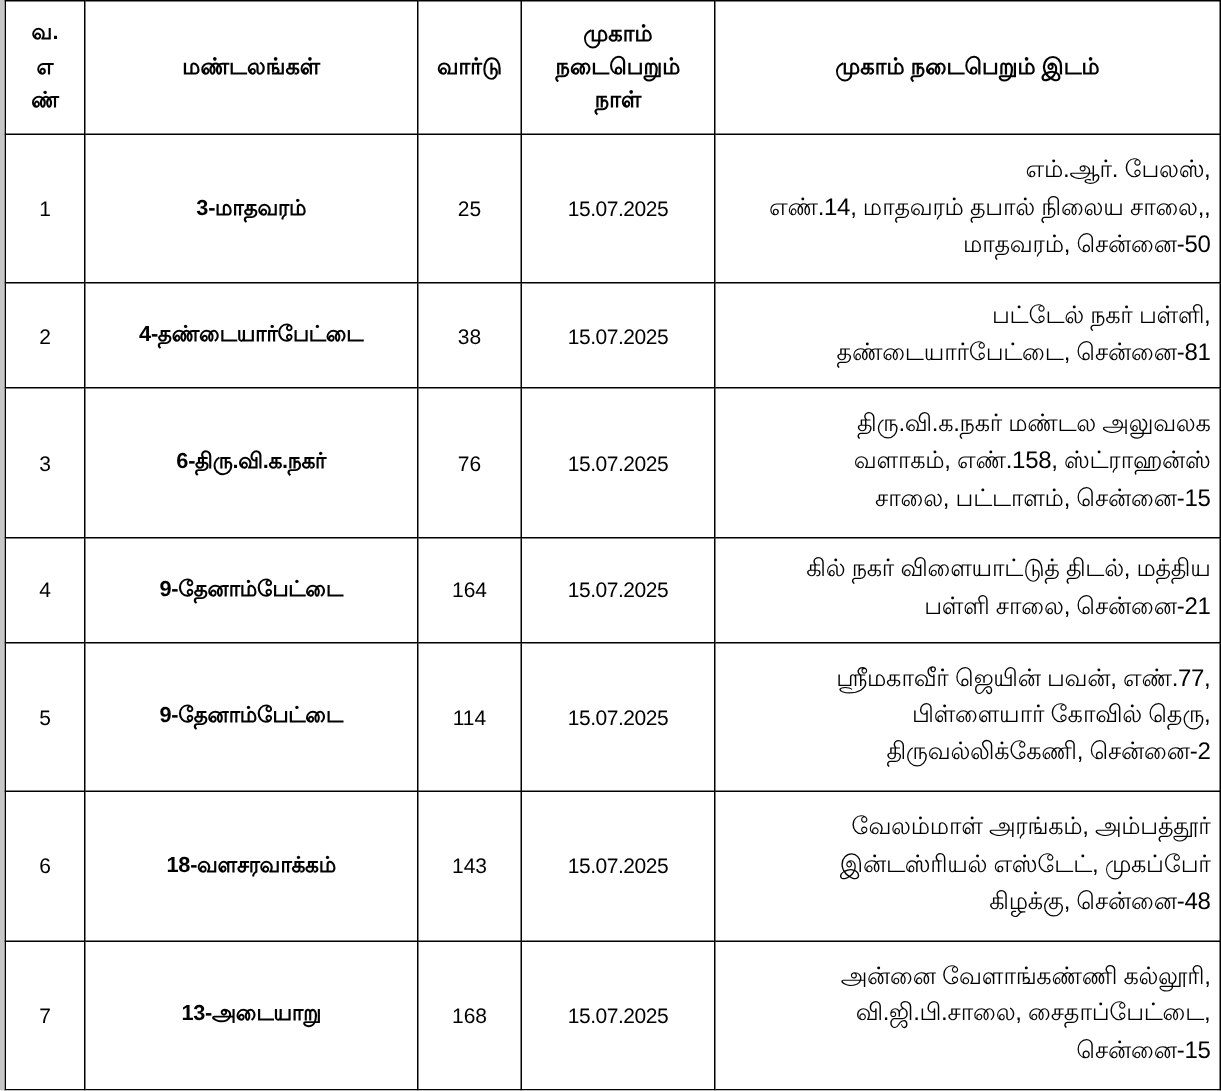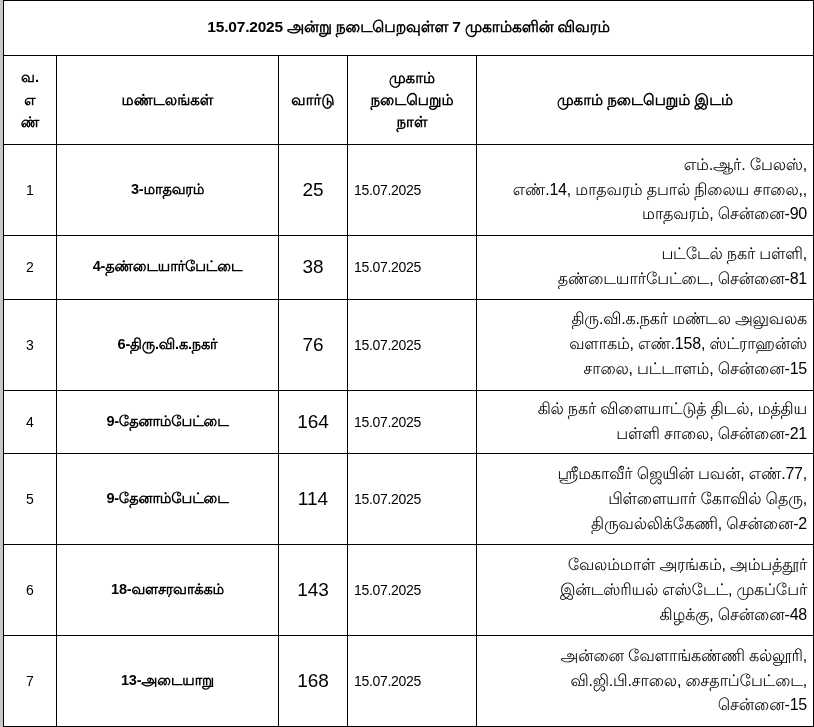--- a/index.html
+++ b/index.html
@@ -83,23 +83,24 @@
   }
   td.zone {
     text-align: center;
     font-size: 14.5px;
     font-weight: bold;
     padding-left: 14px;
     letter-spacing: -0.2px;
   }
   td.ward {
     text-align: center;
-    font-size: 19px;
+    font-size: 14px;
   }
   td.date {
+    text-align: center;
     font-size: 14px;
     letter-spacing: -0.3px;
     margin-top: 29px;
   }
   td.venue {
     text-align: right;
     font-size: 16px;
     font-weight: normal;
     line-height: 1.55;
     letter-spacing: -0.2px;
@@ -117,23 +118,20 @@
   <table class="camp-table">
     <colgroup>
       <col class="c-sl">
       <col class="c-zone">
       <col class="c-ward">
       <col class="c-date">
       <col class="c-venue">
     </colgroup>
 
     <thead>
-      <tr>
-        <th class="title-cell" colspan="5">15.07.2025 அன்று நடைபெறவுள்ள 7 முகாம்களின் விவரம்</th>
-      </tr>
       <tr>
         <th class="hdr sl-hdr">
           <span class="stack-line">வ.</span>
           <span class="stack-line">எ</span>
           <span class="stack-line">ண்</span>
         </th>
         <th class="hdr">மண்டலங்கள்</th>
         <th class="hdr">வார்டு</th>
         <th class="hdr">
           <span class="stack-line">முகாம்</span>
@@ -147,21 +145,21 @@
     <tbody>
 
       <tr>
         <td class="sl">1</td>
         <td class="zone">3-மாதவரம்</td>
         <td class="ward">25</td>
         <td class="date">15.07.2025</td>
         <td class="venue">
           <span class="vline">எம்.ஆர். பேலஸ்,</span>
           <span class="vline">எண்.14, மாதவரம் தபால் நிலைய சாலை,,</span>
-          <span class="vline">மாதவரம், சென்னை-90</span>
+          <span class="vline">மாதவரம், சென்னை-50</span>
         </td>
       </tr>
 
       <tr>
         <td class="sl">2</td>
         <td class="zone">4-தண்டையார்பேட்டை</td>
         <td class="ward">38</td>
         <td class="date">15.07.2025</td>
         <td class="venue">
           <span class="vline">பட்டேல் நகர் பள்ளி,</span>

